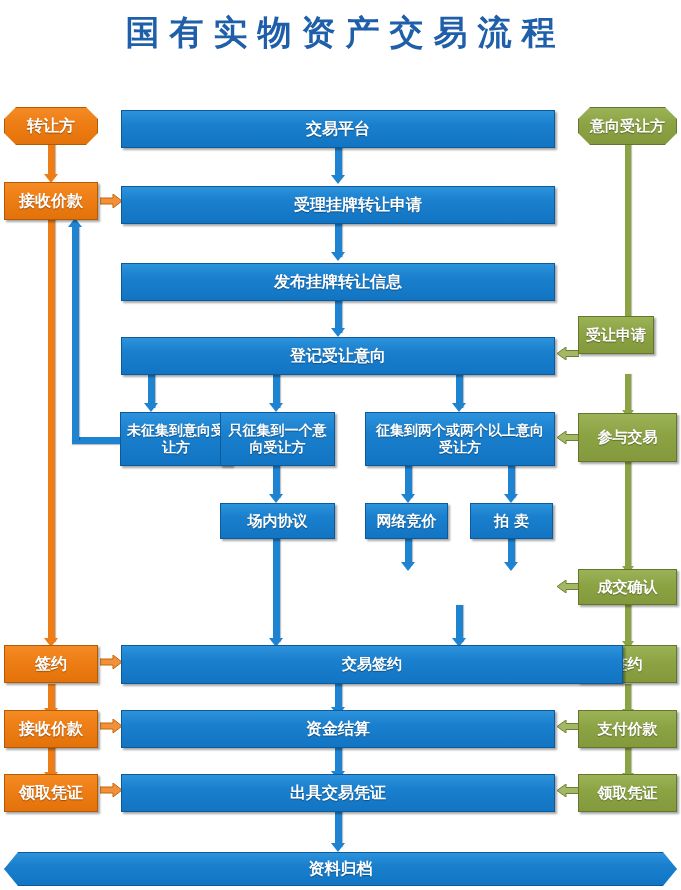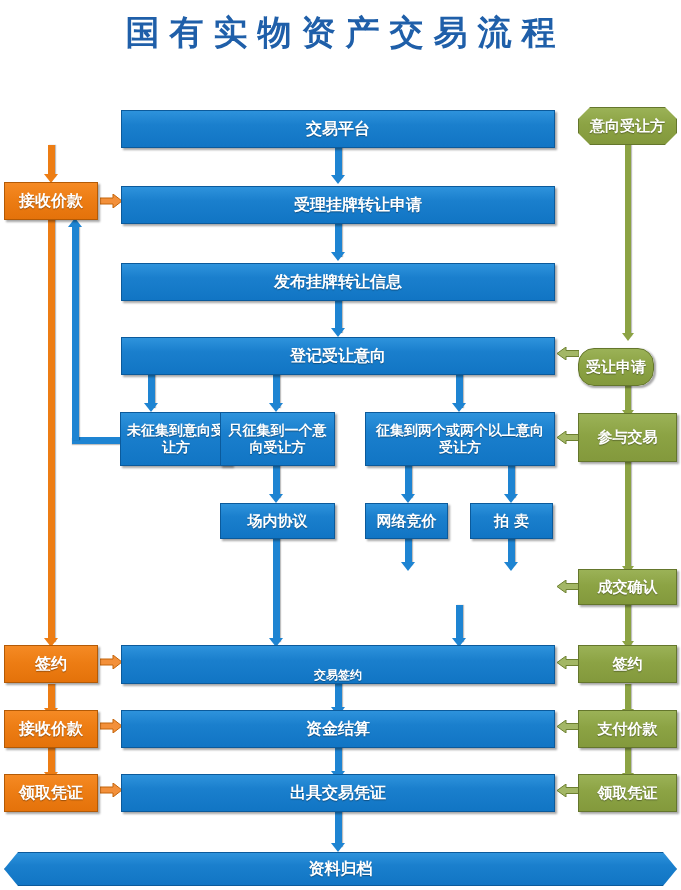--- a/index.html
+++ b/index.html
@@ -198,20 +198,23 @@
   </svg>
 
   <svg class="fat-arrow-l" style="left:557px;top:720px;width:22px;" viewBox="0 0 22 13" preserveAspectRatio="none">
     <polygon points="22,3.5 9,3.5 9,0 0,6.5 9,13 9,9.5 22,9.5" fill="#A3B765" stroke="#6D8030" stroke-width="1"></polygon>
   </svg>
 
   <svg class="fat-arrow-l" style="left:557px;top:784px;width:22px;" viewBox="0 0 22 13" preserveAspectRatio="none">
     <polygon points="22,3.5 9,3.5 9,0 0,6.5 9,13 9,9.5 22,9.5" fill="#A3B765" stroke="#6D8030" stroke-width="1"></polygon>
   </svg>
 
+  <div class="node orange octagon" style="left:4px;top:107px;width:94px;height:38px;font-size:16px;">
+    <span>转让方</span>
+  </div>
 
   <div class="node orange" style="left:4px;top:182px;width:94px;height:38px;font-size:16px;">
     <span>接收价款</span>
   </div>
 
   <div class="node orange" style="left:4px;top:645px;width:94px;height:38px;font-size:16px;">
     <span>签约</span>
   </div>
 
   <div class="node orange" style="left:4px;top:710px;width:94px;height:38px;font-size:16px;">
@@ -219,21 +222,21 @@
   </div>
 
   <div class="node orange" style="left:4px;top:774px;width:94px;height:38px;font-size:16px;">
     <span>领取凭证</span>
   </div>
 
   <div class="node green octagon" style="left:578px;top:107px;width:99px;height:38px;font-size:15px;">
     <span>意向受让方</span>
   </div>
 
-  <div class="node green" style="left:578px;top:348px;width:76px;height:38px;font-size:15px;border-radius:16px;">
+  <div class="node green" style="left:578px;top:316px;width:76px;height:38px;font-size:15px;">
     <span>受让申请</span>
   </div>
 
   <div class="node green" style="left:578px;top:413px;width:99px;height:49px;font-size:15px;">
     <span>参与交易</span>
   </div>
 
   <div class="node green" style="left:578px;top:569px;width:99px;height:36px;font-size:15px;">
     <span>成交确认</span>
   </div>
@@ -284,21 +287,21 @@
 
   <div class="node blue" style="left:365px;top:503px;width:83px;height:36px;font-size:15px;">
     <span>网络竞价</span>
   </div>
 
   <div class="node blue" style="left:470px;top:503px;width:83px;height:36px;font-size:15px;">
     <span>拍 卖</span>
   </div>
 
 
-  <div class="node blue" style="left:121px;top:645px;width:434px;height:39px;font-size:12px;align-items:flex-end;">
+  <div class="node blue" style="left:121px;top:645px;width:502px;height:39px;font-size:15px;">
     <span>交易签约</span>
   </div>
 
   <div class="node blue" style="left:121px;top:710px;width:434px;height:38px;font-size:16px;">
     <span>资金结算</span>
   </div>
 
   <div class="node blue" style="left:121px;top:774px;width:434px;height:38px;font-size:16px;">
     <span>出具交易凭证</span>
   </div>

